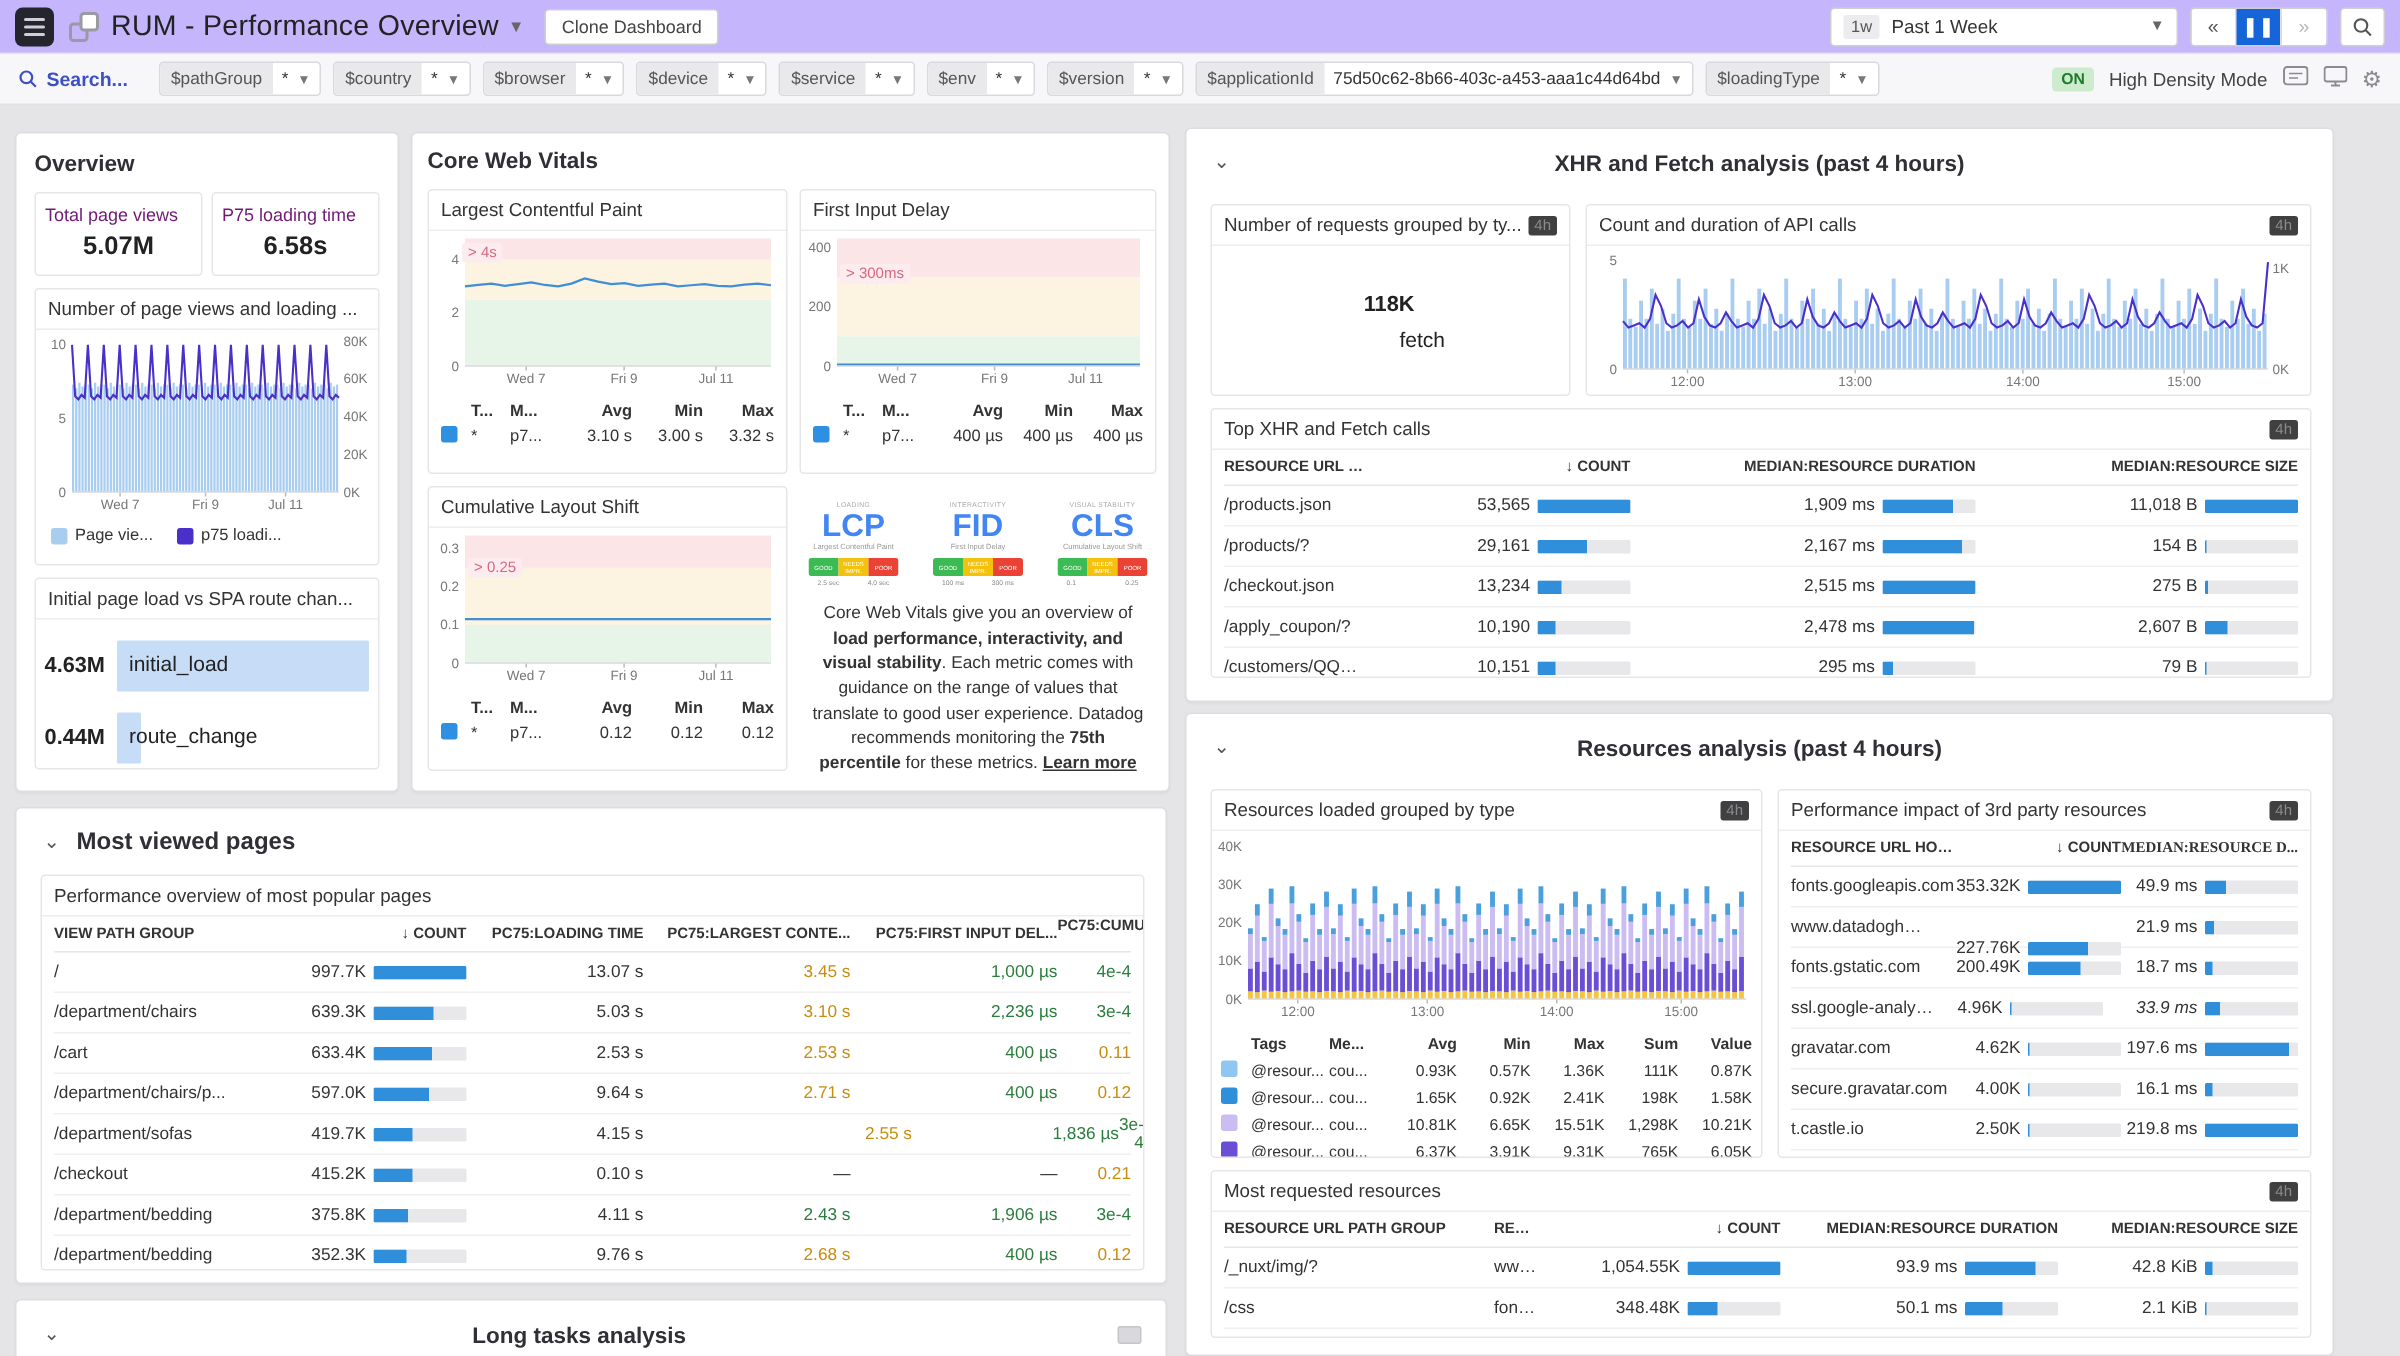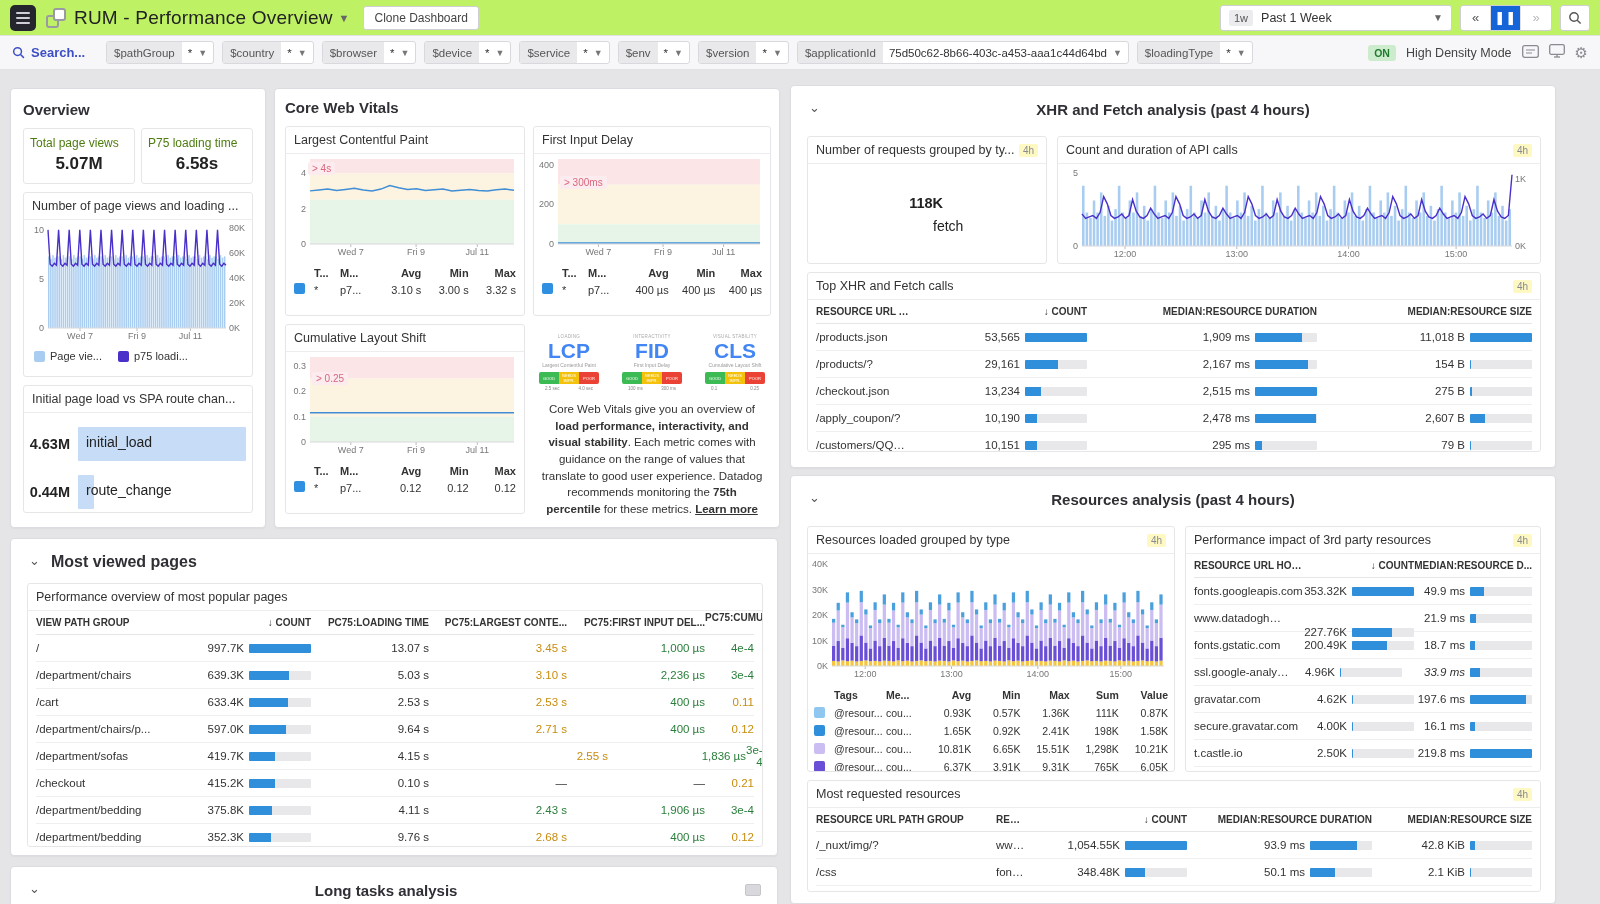--- a/index.html
+++ b/index.html
@@ -1,21 +1,21 @@
 <!DOCTYPE html>
 <html><head>
 <meta charset="utf-8">
 <style>
   * { margin:0; padding:0; box-sizing:border-box; }
   html,body { width:1600px; height:904px; overflow:hidden; background:#e5e5e8;
     font-family:"Liberation Sans","DejaVu Sans",sans-serif; color:#333; }
   .stage { position:relative; width:1600px; height:904px; }
 
   
-  .topbar { position:absolute; left:0; top:0; width:1600px; height:36px; background:#bef264;
+  .topbar { position:absolute; left:0; top:0; width:1600px; height:36px; background:#c4b5fd;
     border-bottom:1px solid #e2e2e4; display:flex; align-items:center; padding:0 10px; z-index:5;}
   .hamburger { width:26px; height:26px; background:#25252d; border-radius:5px; display:flex;
     flex-direction:column; justify-content:center; gap:3px; align-items:center; cursor:pointer; }
   .hamburger i { display:block; width:14px; height:2px; background:#cfcfd6; border-radius:1px;}
   .dash-ico { margin-left:10px; width:20px; height:20px; position:relative; }
   .dash-ico b,.dash-ico u { position:absolute; border:2px solid #9a9aa2; border-radius:3px; width:13px; height:13px; display:block;}
   .dash-ico b { left:0; bottom:0;} .dash-ico u { right:0; top:0; background:#fff;}
   .db-title { margin-left:8px; font-size:19px; font-weight:400; color:#222; letter-spacing:.2px;}
   .caret { font-size:11px; color:#666; margin-left:6px; }
   .clone-btn { margin-left:14px; border:1px solid #cfcfd3; border-radius:3px; background:#fff;
@@ -60,26 +60,26 @@
 
   .sec-head { position:relative; height:26px; display:flex; align-items:center; }
   .sec-chev { position:absolute; left:2px; top:4px; font-size:13px; color:#555; cursor:pointer;}
   .sec-title-c { width:100%; text-align:center; font-size:15px; font-weight:700; color:#2f2f35;}
   .sec-title-l { margin-left:24px; font-size:16px; font-weight:600; color:#2f2f35;}
   .panel-title { font-size:15px; font-weight:600; color:#2f2f35; margin-bottom:10px;}
 
   .widget { border:1px solid #e6e6e9; border-radius:3px; background:#fff; position:absolute; overflow:hidden;}
   .w-title { display:flex; align-items:center; font-size:12.5px; color:#333; padding:6px 8px;
     border-bottom:1px solid #ededf0; white-space:nowrap; overflow:hidden;}
-  .w-badge { margin-left:auto; background:#fef9c3; color:#8a8a90; font-size:10px; border-radius:2px; padding:1px 4px;}
+  .w-badge { margin-left:auto; background:#404040; color:#8a8a90; font-size:10px; border-radius:2px; padding:1px 4px;}
 
   
   .kpi-row { display:flex; gap:6px; }
   .kpi { flex:1; border:1px solid #e6e6e9; border-radius:3px; padding:7px 6px 9px; }
-  .kpi .kl { font-size:12px; color:#4d7c0f; white-space:nowrap;}
+  .kpi .kl { font-size:12px; color:#701a75; white-space:nowrap;}
   .kpi .kv { font-size:17px; font-weight:700; color:#222; text-align:center; margin-top:4px;}
 
   
   .toplist-row { display:flex; align-items:center; margin:14px 6px 0 2px; }
   .tl-val { width:52px; font-size:14.5px; font-weight:700; color:#222; text-align:right; padding-right:8px; flex:none;}
   .tl-track { flex:1; position:relative; height:34px; }
   .tl-fill { position:absolute; left:0; top:0; bottom:0; background:#c6dcf7; border-radius:1px;}
   .tl-label { position:absolute; left:8px; top:7px; font-size:14px; color:#222;}
 
   
@@ -1219,21 +1219,21 @@
       </div>
       <div class="widget" style="left:378px;top:14px;width:356px;height:246px;">
         <div class="w-title">
             <span>Performance impact of 3rd party resources</span>
             <span class="w-badge">4h</span>
           </div>
         <div class="dtable" id="third-party-table" style="padding:0 8px;">
             <div class="dt-head">
       <span class="cell-l" style="flex:1;">RESOURCE URL HOST</span>
       <span class="cell-r" style="width:105px;flex:none;">↓ COUNT</span>
-      <span class="cell-r" style="width:118px;flex:none;">MEDIAN:RESOURCE D...</span>
+      <span class="cell-r" style="width:118px;flex:none;font-family:Liberation Serif, serif;">MEDIAN:RESOURCE D...</span>
             </div>
             <div class="dt-row">
       <span class="cell-l" style="flex:1;">fonts.googleapis.com</span>
       <span class="cell-m" style="width:105px;flex:none;">
   <span class="mval">353.32K</span>
                 <span class="mbar">
                   <i style="width:100%"></i>
                 </span>
               </span>
               <span class="cell-m" style="width:118px;flex:none;">

